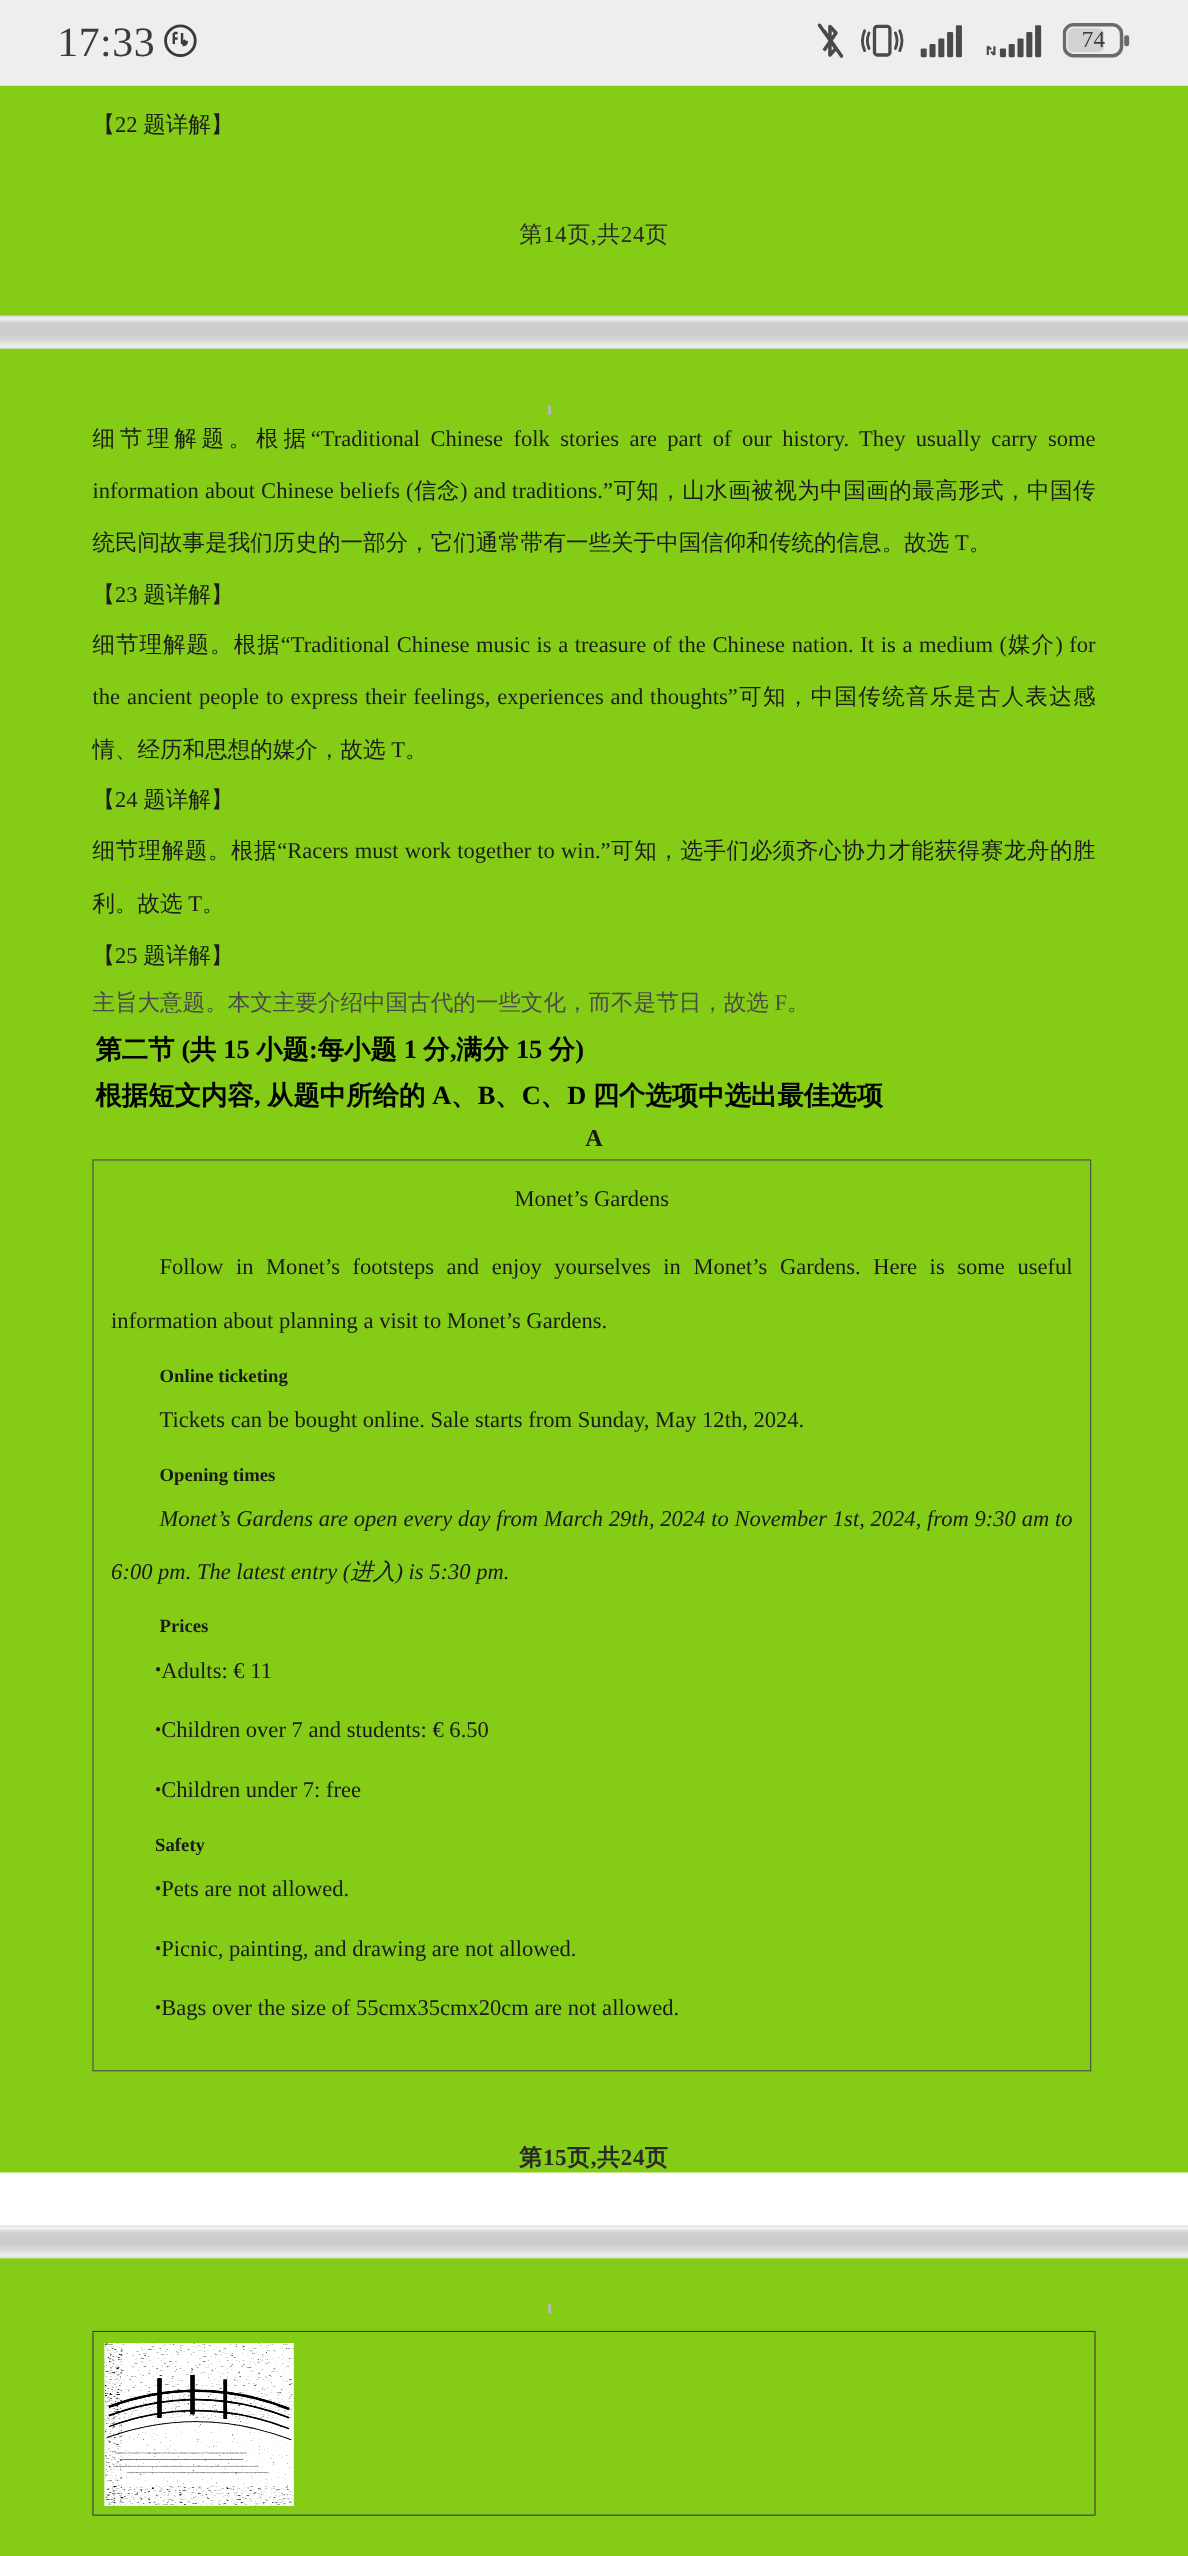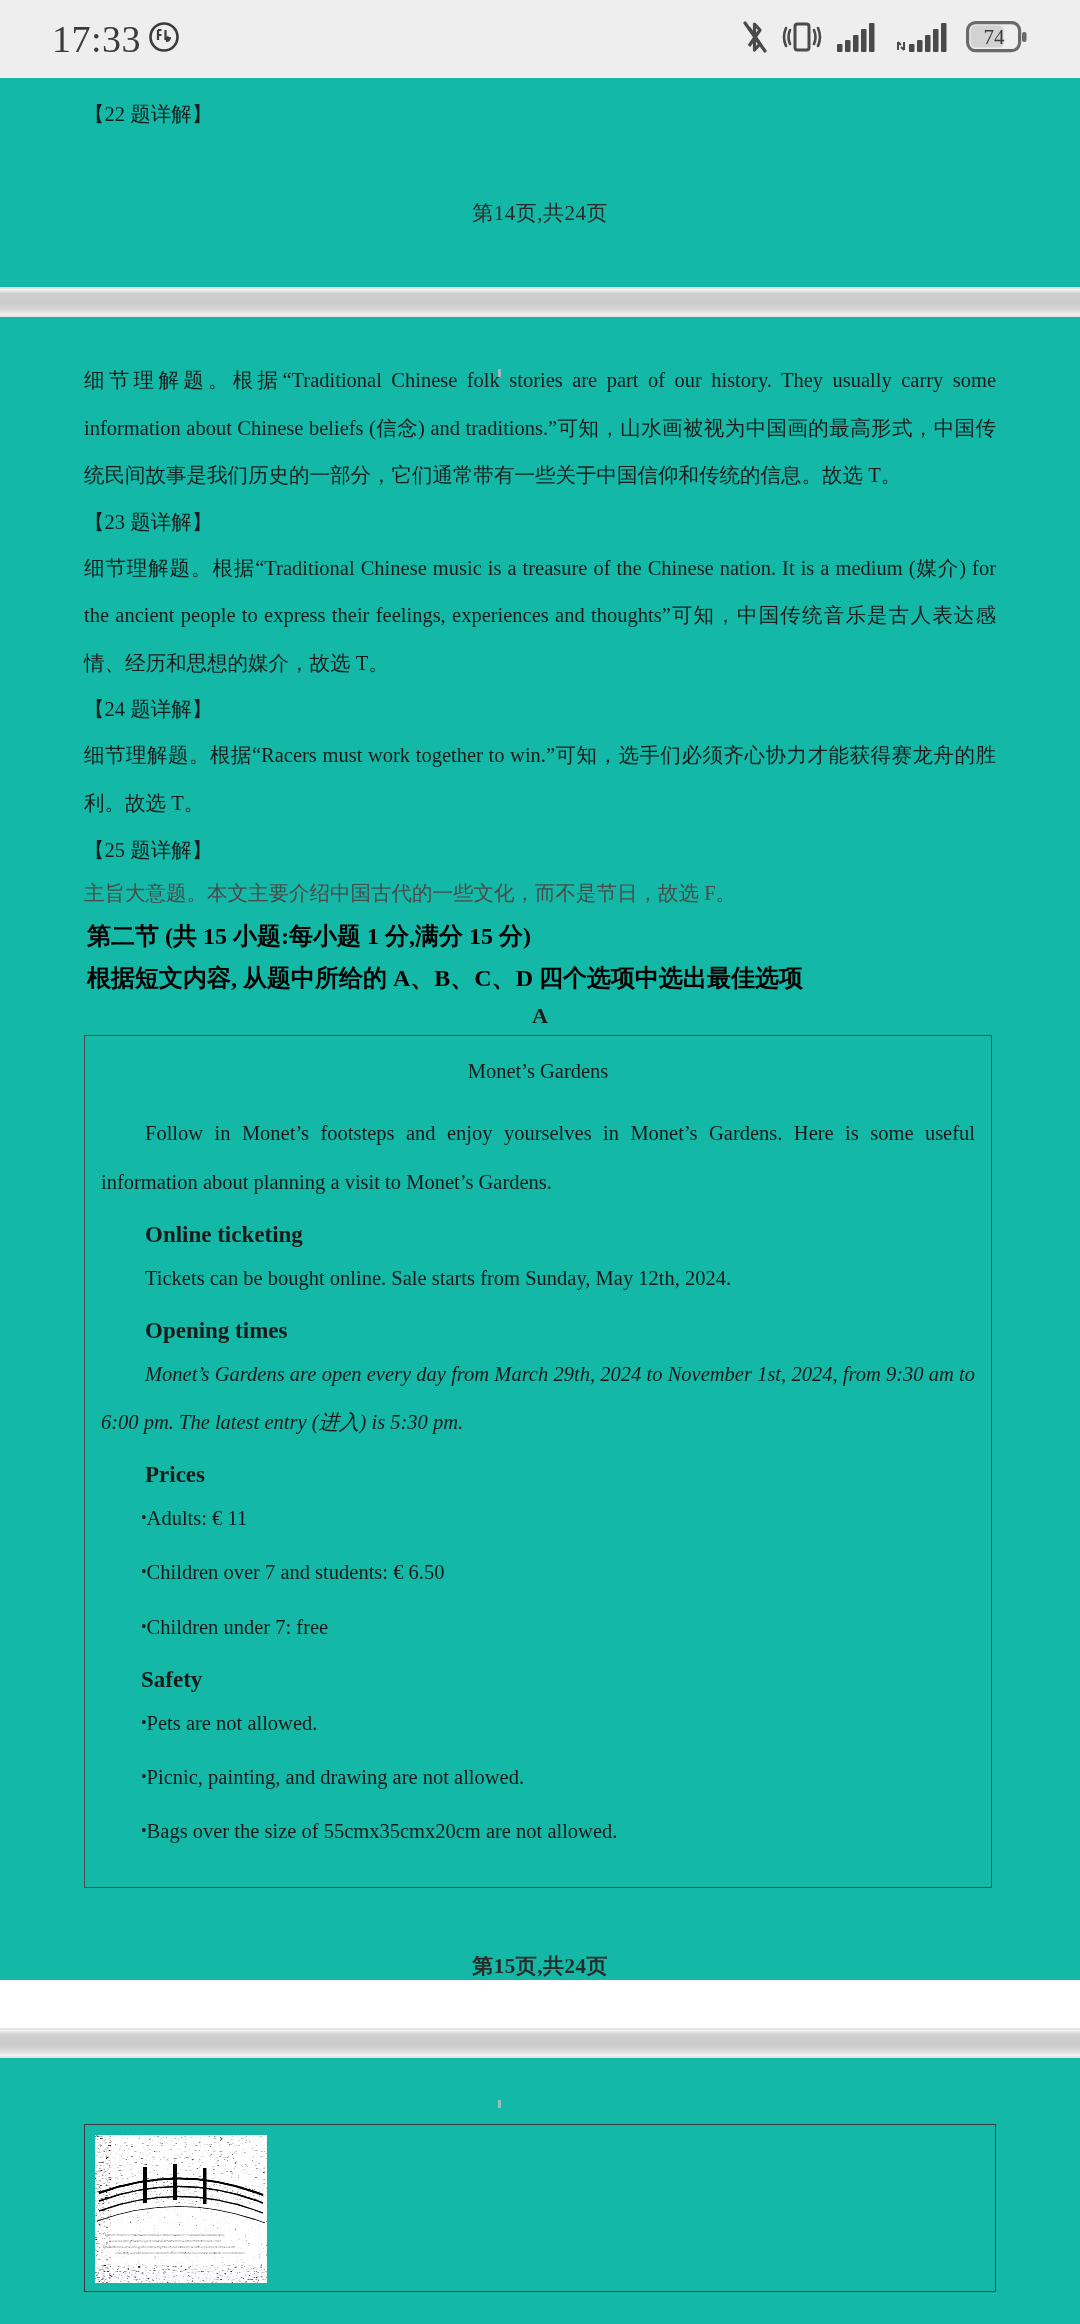--- a/index.html
+++ b/index.html
@@ -47,21 +47,21 @@
   .sb-icon { display: block; }
 
   
   .doc {
     position: absolute;
     top: 78px; left: 0;
     width: 1080px;
     background: #ffffff;
   }
   .page {
-    background: #14b8a6;
+    background: #84cc16;
     padding: 0 84px;
     box-sizing: border-box;
     position: relative;
   }
   .page-gap {
     height: 26px;
     background: #ffffff;
     border-top: 2px solid #e4e4e4;
     border-bottom: 2px solid #e4e4e4;
     background: linear-gradient(to bottom,
@@ -116,21 +116,21 @@
   }
   .pb-para {
     font-size: 20.5px;
     line-height: 2.35;
     margin: 0 0 6px 0;
     text-indent: 44px;
     text-align: justify;
   }
   .pb-sub {
     font-weight: bold;
-    font-size: 23px;
+    font-size: 17px;
     margin: 16px 0 6px 44px;
   }
   .pb-line {
     font-size: 20.5px;
     line-height: 2.35;
     margin: 0 0 6px 44px;
   }
   .pb-bullet {
     font-size: 20.5px;
     line-height: 2.35;
@@ -223,21 +223,21 @@
 
 <div class="doc">
 
   <div class="page" style="padding-top:14px;height:209px;">
     <div class="head-bracket">【22 题详解】</div>
     <div class="page-footer" style="margin-top:62px;">第14页,共24页</div>
   </div>
 
   <div class="page-gap"></div>
 
-  <div class="page" style="padding-top:40px;">
+  <div class="page" style="padding-top:59px;">
     <span class="dust" style="left:498px;top:52px;"></span>
 
     <p class="body">细节理解题。根据“Traditional Chinese folk stories are part of our history. They usually carry some information about Chinese beliefs (信念) and traditions.”可知，山水画被视为中国画的最高形式，中国传统民间故事是我们历史的一部分，它们通常带有一些关于中国信仰和传统的信息。故选 T。</p>
 
     <div class="head-bracket">【23 题详解】</div>
     <p class="body">细节理解题。根据“Traditional Chinese music is a treasure of the Chinese nation. It is a medium (媒介) for the ancient people to express their feelings, experiences and thoughts”可知，中国传统音乐是古人表达感情、经历和思想的媒介，故选 T。</p>
 
     <div class="head-bracket">【24 题详解】</div>
     <p class="body">细节理解题。根据“Racers must work together to win.”可知，选手们必须齐心协力才能获得赛龙舟的胜利。故选 T。</p>
 

